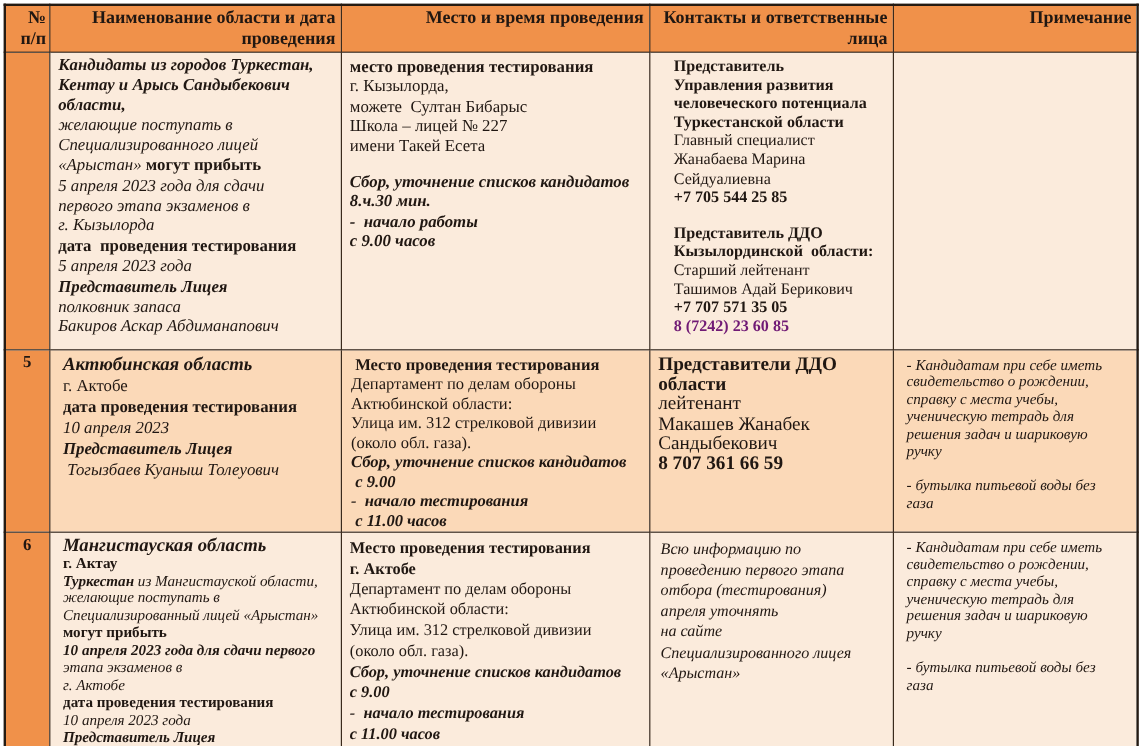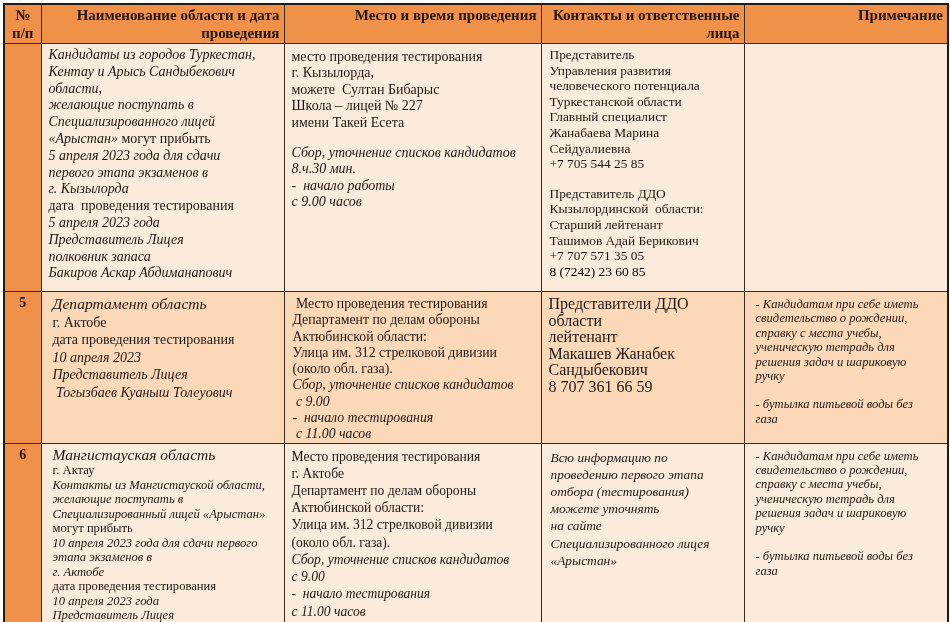--- a/index.html
+++ b/index.html
@@ -12,42 +12,42 @@
   table.doc {
     border-collapse:collapse; table-layout:fixed;
     margin:3px 0 0 3px; width:944px;
     border:2px solid #241a12;
   }
   th,td { border:1px solid #3a2a1c; vertical-align:top; overflow:hidden; padding:2px 4px; }
   thead th {
     background:#f0914a; font-weight:bold; font-size:15px; line-height:18px;
     text-align:right; padding:1px 4px 1px 7px; white-space:pre-wrap;
   }
-  thead th.c0 { text-align:center; padding:1px 2px; }
+  thead th.c0 { padding:1px 2px; }
   tr.light td { background:#fbebdc; }
   tr.peach td { background:#fbd9b8; }
   td.c0 {
     background:#f0914a !important; font-weight:bold; text-align:center;
     font-size:14px; padding-top:3px;
   }
   .ln { white-space:pre-wrap; }
   .ln.blank { height:14px; }
-  span.b { font-weight:normal; }
+  span.b { font-weight:bold; }
   span.i { font-style:italic; }
-  span.red { color:#000000; }
+  span.red { color:#701a75; }
   span.big { font-size:15.6px; }
 
   thead tr { height:37px; }
   tr.r0 { height:248px; }
   tr.r1 { height:144px; }
   tr.r2 { height:200px; }
 
   tr.r0 td.c1 { font-size:14px;   line-height:16.8px; padding:3px 4px 0 7px; }
   tr.r0 td.c2 { font-size:14px;   line-height:16.4px; padding:5px 4px 0 7px; }
-  tr.r0 td.c3 { font-size:13.4px; line-height:15.6px; padding:3px 4px 0 8px; }
+  tr.r0 td.c3 { font-size:13.4px; line-height:15.6px; padding:3px 4px 0 20px; }
   tr.r0 td.c4 { }
   tr.r1 td.c1 { font-size:14px;   line-height:17.6px; padding:3px 4px 0 11px; }
   tr.r1 td.c2 { font-size:13.8px; line-height:16.3px; padding:4px 4px 0 8px; }
   tr.r1 td.c3 { font-size:16px; line-height:16.6px; padding:4px 4px 0 7px; }
   tr.r1 td.c4 { font-size:12.6px; line-height:14.4px; padding:5px 6px 0 11px; }
   tr.r2 td.c1 { font-size:12.6px; line-height:14.5px; padding:4px 4px 0 11px; }
   tr.r2 td.c2 { font-size:13.6px; line-height:17.2px; padding:4px 4px 0 7px; }
   tr.r2 td.c3 { font-size:13.4px; line-height:17.2px; padding:5px 4px 0 9px; }
   tr.r2 td.c4 { font-size:12.6px; line-height:14.4px; padding:5px 6px 0 11px; }
 </style>
@@ -118,21 +118,21 @@
             <div class="ln"><span class="">Старший лейтенант</span></div>
             <div class="ln"><span class="">Ташимов Адай Берикович</span></div>
             <div class="ln"><span class="b ">+7 707 571 35 05</span></div>
             <div class="ln"><span class="b red">8 (7242) 23 60 85</span></div>
           </td>
           <td class="c4"></td>
         </tr>
         <tr class="r1 peach">
           <td class="c0">5</td>
           <td class="c1">
-            <div class="ln"><span class="b i big ">Департамент область</span></div>
+            <div class="ln"><span class="b i big ">Актюбинская область</span></div>
             <div class="ln"><span class="">г. Актобе</span></div>
             <div class="ln"><span class="b ">дата проведения тестирования</span></div>
             <div class="ln"><span class="i ">10 апреля 2023</span></div>
             <div class="ln"><span class="b i ">Представитель Лицея</span></div>
             <div class="ln"><span class="i "> Тогызбаев Куаныш Толеуович</span></div>
           </td>
           <td class="c2">
             <div class="ln"><span class="b "> Место проведения тестирования</span></div>
             <div class="ln"><span class="">Департамент по делам обороны</span></div>
             <div class="ln"><span class="">Актюбинской области:</span></div>
@@ -160,21 +160,21 @@
             <div class="ln blank"></div>
             <div class="ln"><span class="i ">- бутылка питьевой воды без</span></div>
             <div class="ln"><span class="i ">газа</span></div>
           </td>
         </tr>
         <tr class="r2 light">
           <td class="c0">6</td>
           <td class="c1">
             <div class="ln"><span class="b i big ">Мангистауская область</span></div>
             <div class="ln"><span class="b ">г. Актау</span></div>
-            <div class="ln"><span class="b i ">Контакты </span><span class="i ">из Мангистауской области,</span></div>
+            <div class="ln"><span class="b i ">Туркестан </span><span class="i ">из Мангистауской области,</span></div>
             <div class="ln"><span class="i ">желающие поступать в</span></div>
             <div class="ln"><span class="i ">Специализированный лицей «Арыстан»</span></div>
             <div class="ln"><span class="b ">могут прибыть</span></div>
             <div class="ln"><span class="b i ">10 апреля 2023 года для сдачи первого</span></div>
             <div class="ln"><span class="i ">этапа экзаменов в</span></div>
             <div class="ln"><span class="i ">г. Актобе</span></div>
             <div class="ln"><span class="b ">дата проведения тестирования</span></div>
             <div class="ln"><span class="i ">10 апреля 2023 года</span></div>
             <div class="ln"><span class="b i ">Представитель Лицея</span></div>
           </td>
@@ -187,21 +187,21 @@
             <div class="ln"><span class="">(около обл. газа).</span></div>
             <div class="ln"><span class="b i ">Сбор, уточнение списков кандидатов</span></div>
             <div class="ln"><span class="b i ">с 9.00</span></div>
             <div class="ln"><span class="b i ">-  начало тестирования</span></div>
             <div class="ln"><span class="b i ">с 11.00 часов</span></div>
           </td>
           <td class="c3">
             <div class="ln"><span class="i ">Всю информацию по</span></div>
             <div class="ln"><span class="i ">проведению первого этапа</span></div>
             <div class="ln"><span class="i ">отбора (тестирования)</span></div>
-            <div class="ln"><span class="i ">можете уточнять</span></div>
+            <div class="ln"><span class="i ">апреля уточнять</span></div>
             <div class="ln"><span class="i ">на сайте</span></div>
             <div class="ln"><span class="i ">Специализированного лицея</span></div>
             <div class="ln"><span class="i ">«Арыстан»</span></div>
           </td>
           <td class="c4">
             <div class="ln"><span class="i ">- Кандидатам при себе иметь</span></div>
             <div class="ln"><span class="i ">свидетельство о рождении,</span></div>
             <div class="ln"><span class="i ">справку с места учебы,</span></div>
             <div class="ln"><span class="i ">ученическую тетрадь для</span></div>
             <div class="ln"><span class="i ">решения задач и шариковую</span></div>

